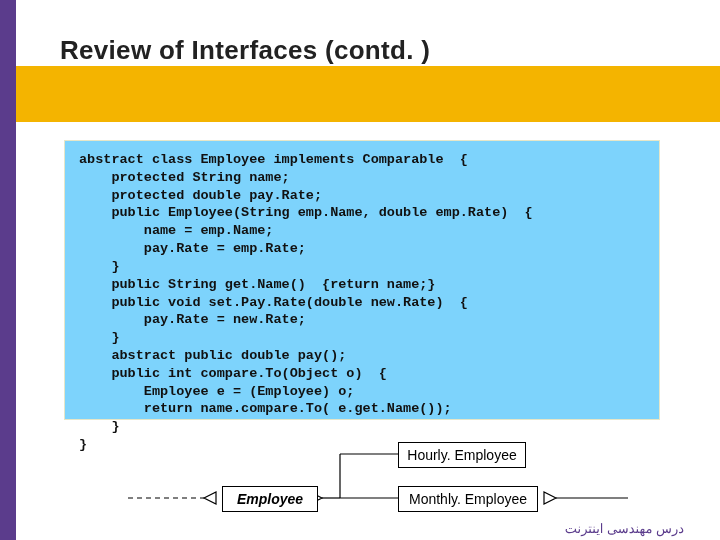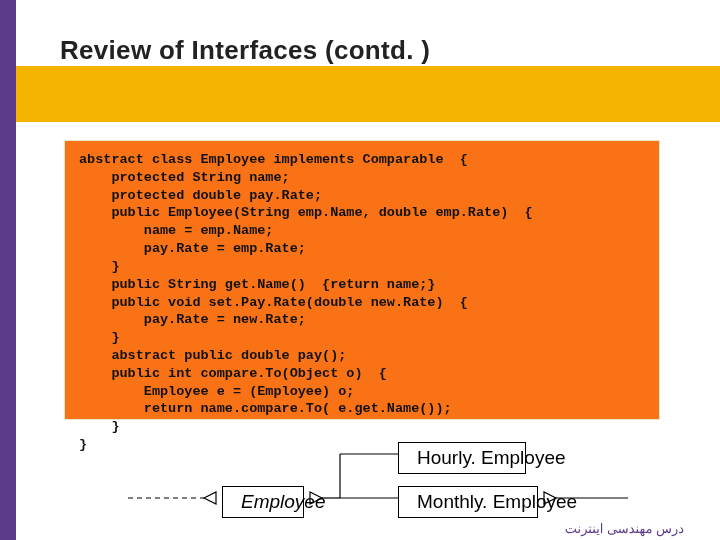--- a/index.html
+++ b/index.html
@@ -8,32 +8,32 @@
 
   .top-stripe { position: absolute; left: 0; top: 0; width: 16px; height: 540px; background: #5b3c8c; }
 
   .header-band { position: absolute; left: 0; top: 0; width: 720px; height: 122px; background: #f4b400; }
   .header-band .purple-edge { position: absolute; left: 0; top: 0; width: 16px; height: 122px; background: #5b3c8c; }
   .title-box { position: absolute; left: 16px; top: 0; width: 704px; height: 66px; background: #ffffff; display: flex; align-items: flex-end; }
   .title { font-size: 26px; font-weight: bold; color: #222; padding-left: 44px; letter-spacing: .3px; }
 
   .code-box {
     position: absolute; left: 64px; top: 140px; width: 596px; height: 280px;
-    background: #f97316; border: 1px solid #e6e6c8; padding: 10px 14px 10px 14px;
+    background: #7dd3fc; border: 1px solid #e6e6c8; padding: 10px 14px 10px 14px;
     font-family: "Courier New", Courier, monospace; font-size: 13.5px; line-height: 1.32;
     white-space: pre; color: #111; font-weight: bold;
   }
 
   .diagram { position: absolute; left: 0; top: 430px; width: 720px; height: 110px; }
   .node {
-    position: absolute; border: 1.5px solid #000; background: #fff; padding: 4px 18px;
-    font-size: 19px; text-align: center; white-space: nowrap;
+    position: absolute; border: 1.5px solid #000; background: #fff; padding: 4px 8px;
+    font-size: 14px; text-align: center; white-space: nowrap;
   }
   .node.comparable { left: 34px;  top: 56px; width: 94px; }
-  .node.employee   { left: 222px; top: 56px; width: 82px; font-weight: normal; font-style: italic; }
+  .node.employee   { left: 222px; top: 56px; width: 96px; font-weight: bold; font-style: italic; }
   .node.hourly     { left: 398px; top: 12px; width: 128px; }
   .node.monthly    { left: 398px; top: 56px; width: 140px; }
   .node.executive  { left: 628px; top: 56px; width: 78px; }
 
   svg.edges { position: absolute; left: 0; top: 0; width: 720px; height: 110px; }
   .dashed { stroke: #000; stroke-width: 1.2; stroke-dasharray: 5 4; fill: none; }
   .solid  { stroke: #000; stroke-width: 1.2; fill: none; }
   .tri    { fill: #fff; stroke: #000; stroke-width: 1.2; }
 
   .footer { position: absolute; right: 36px; bottom: 4px; font-size: 13px; color: #5b3c8c; direction: rtl; }

